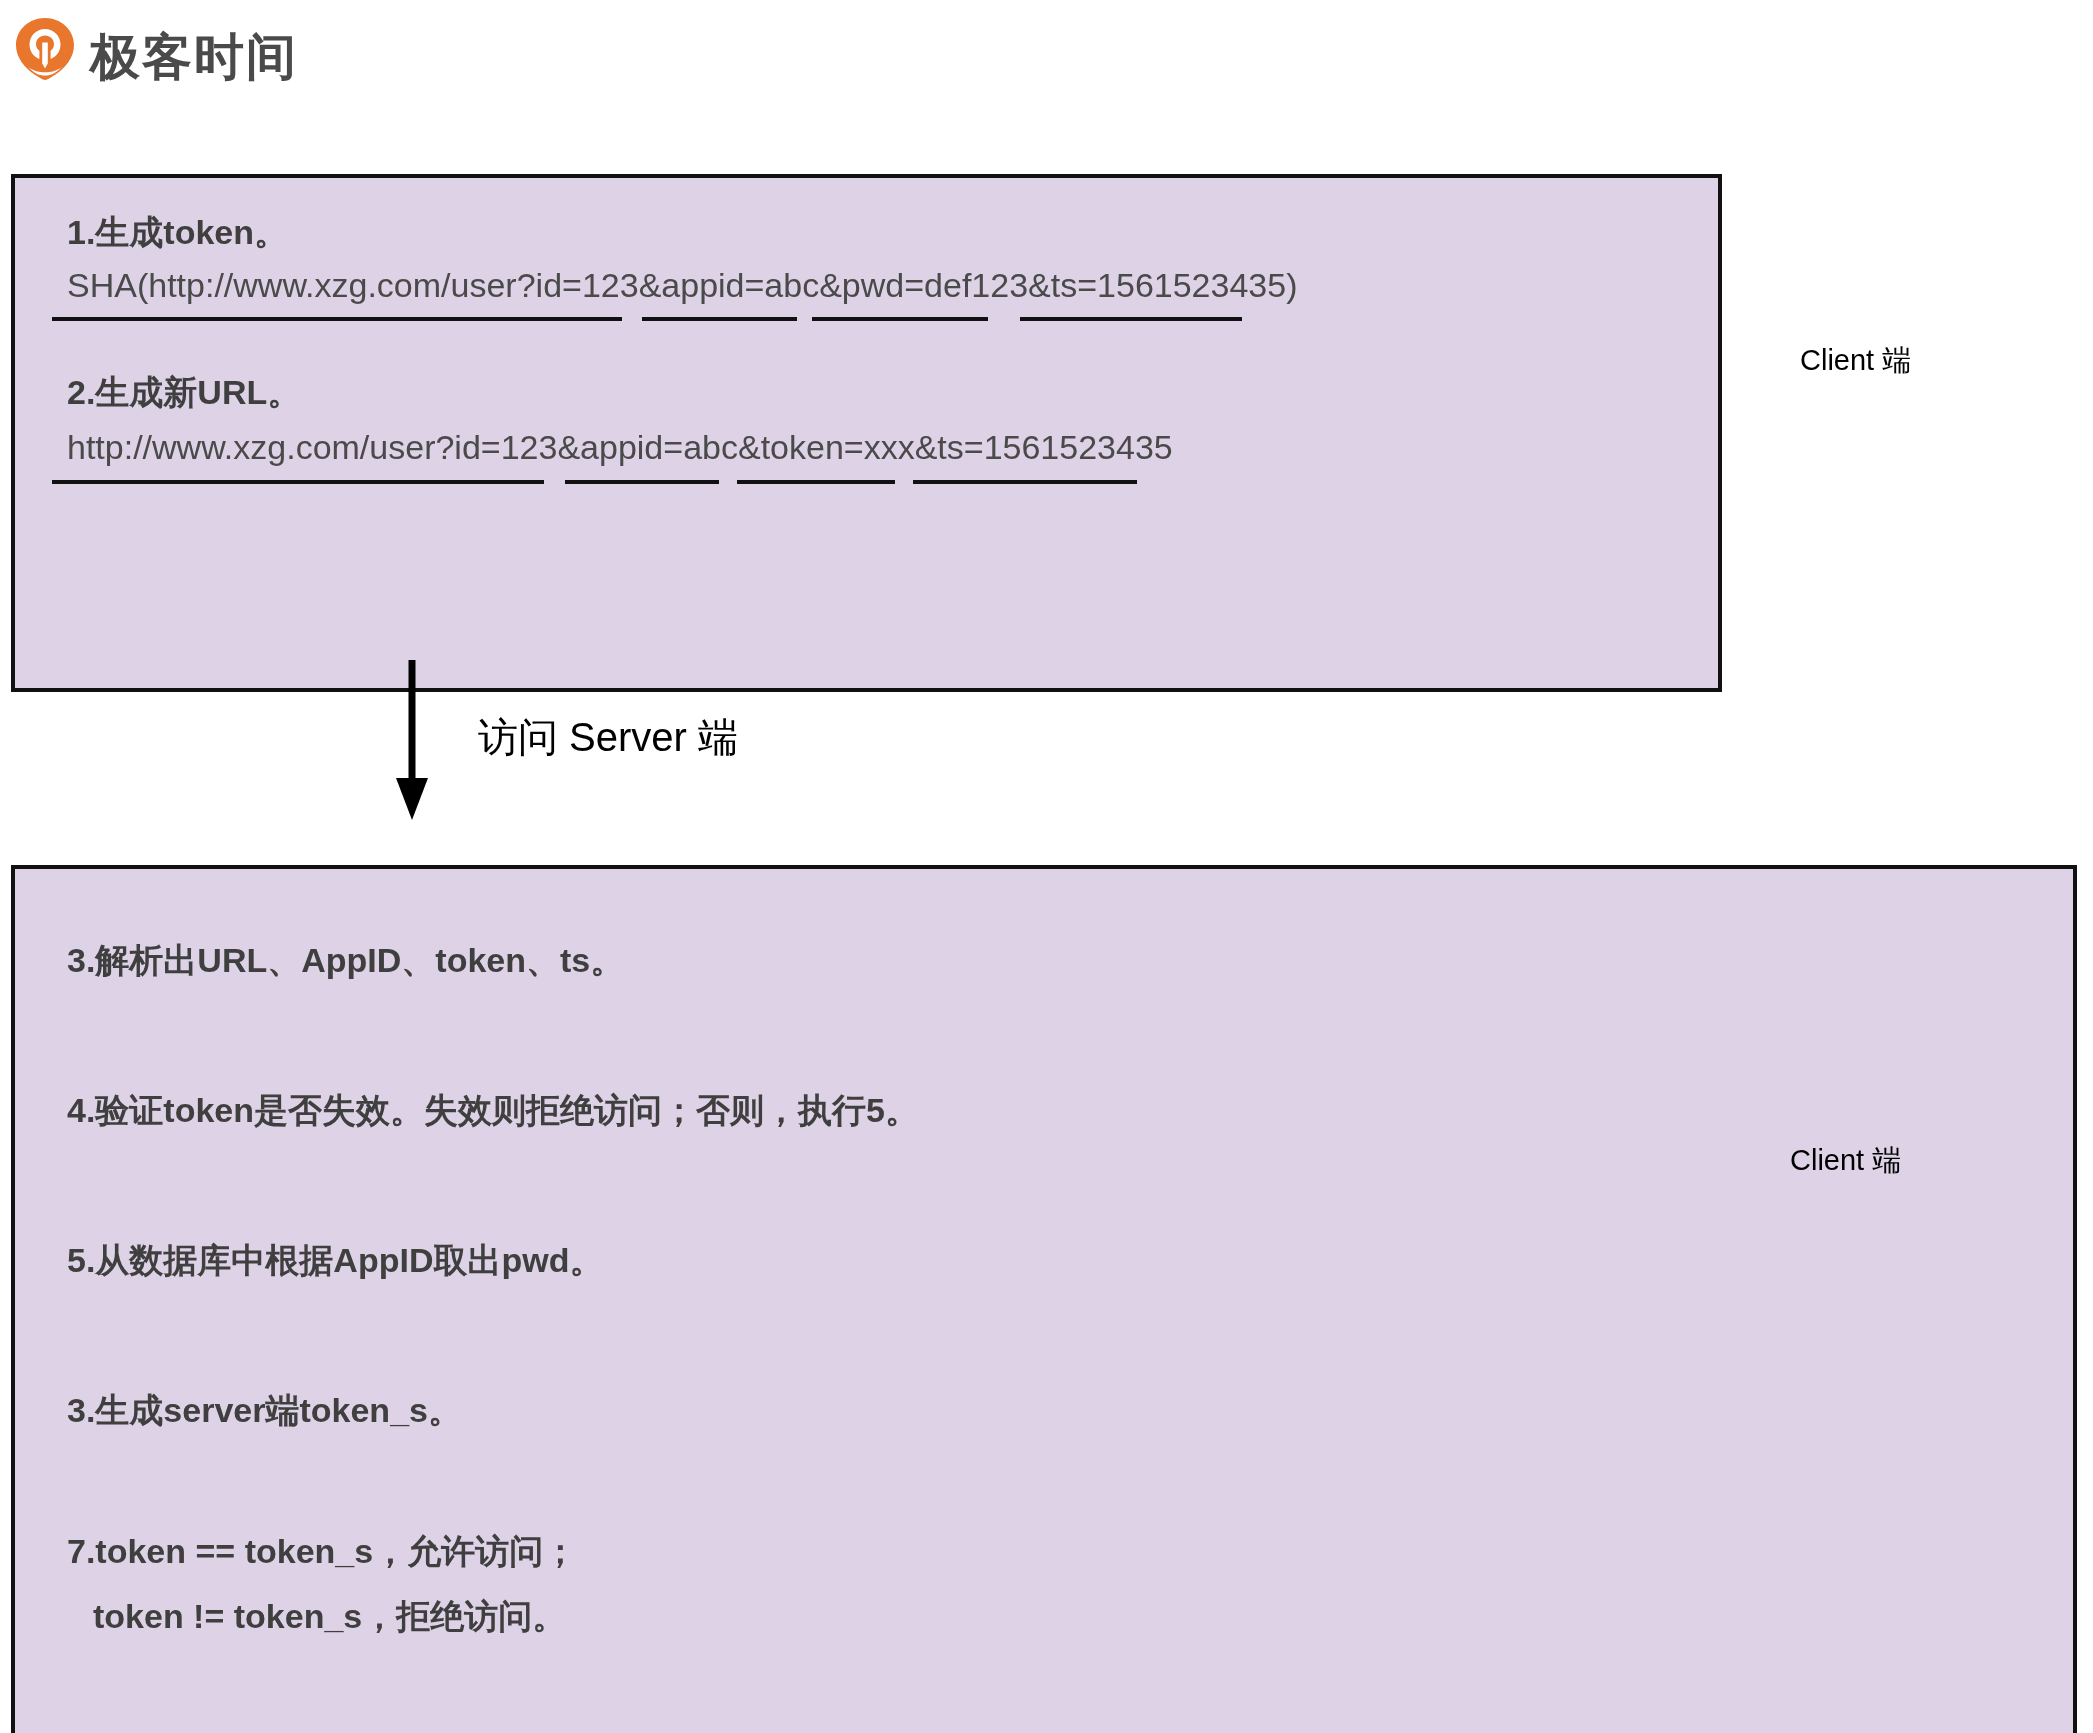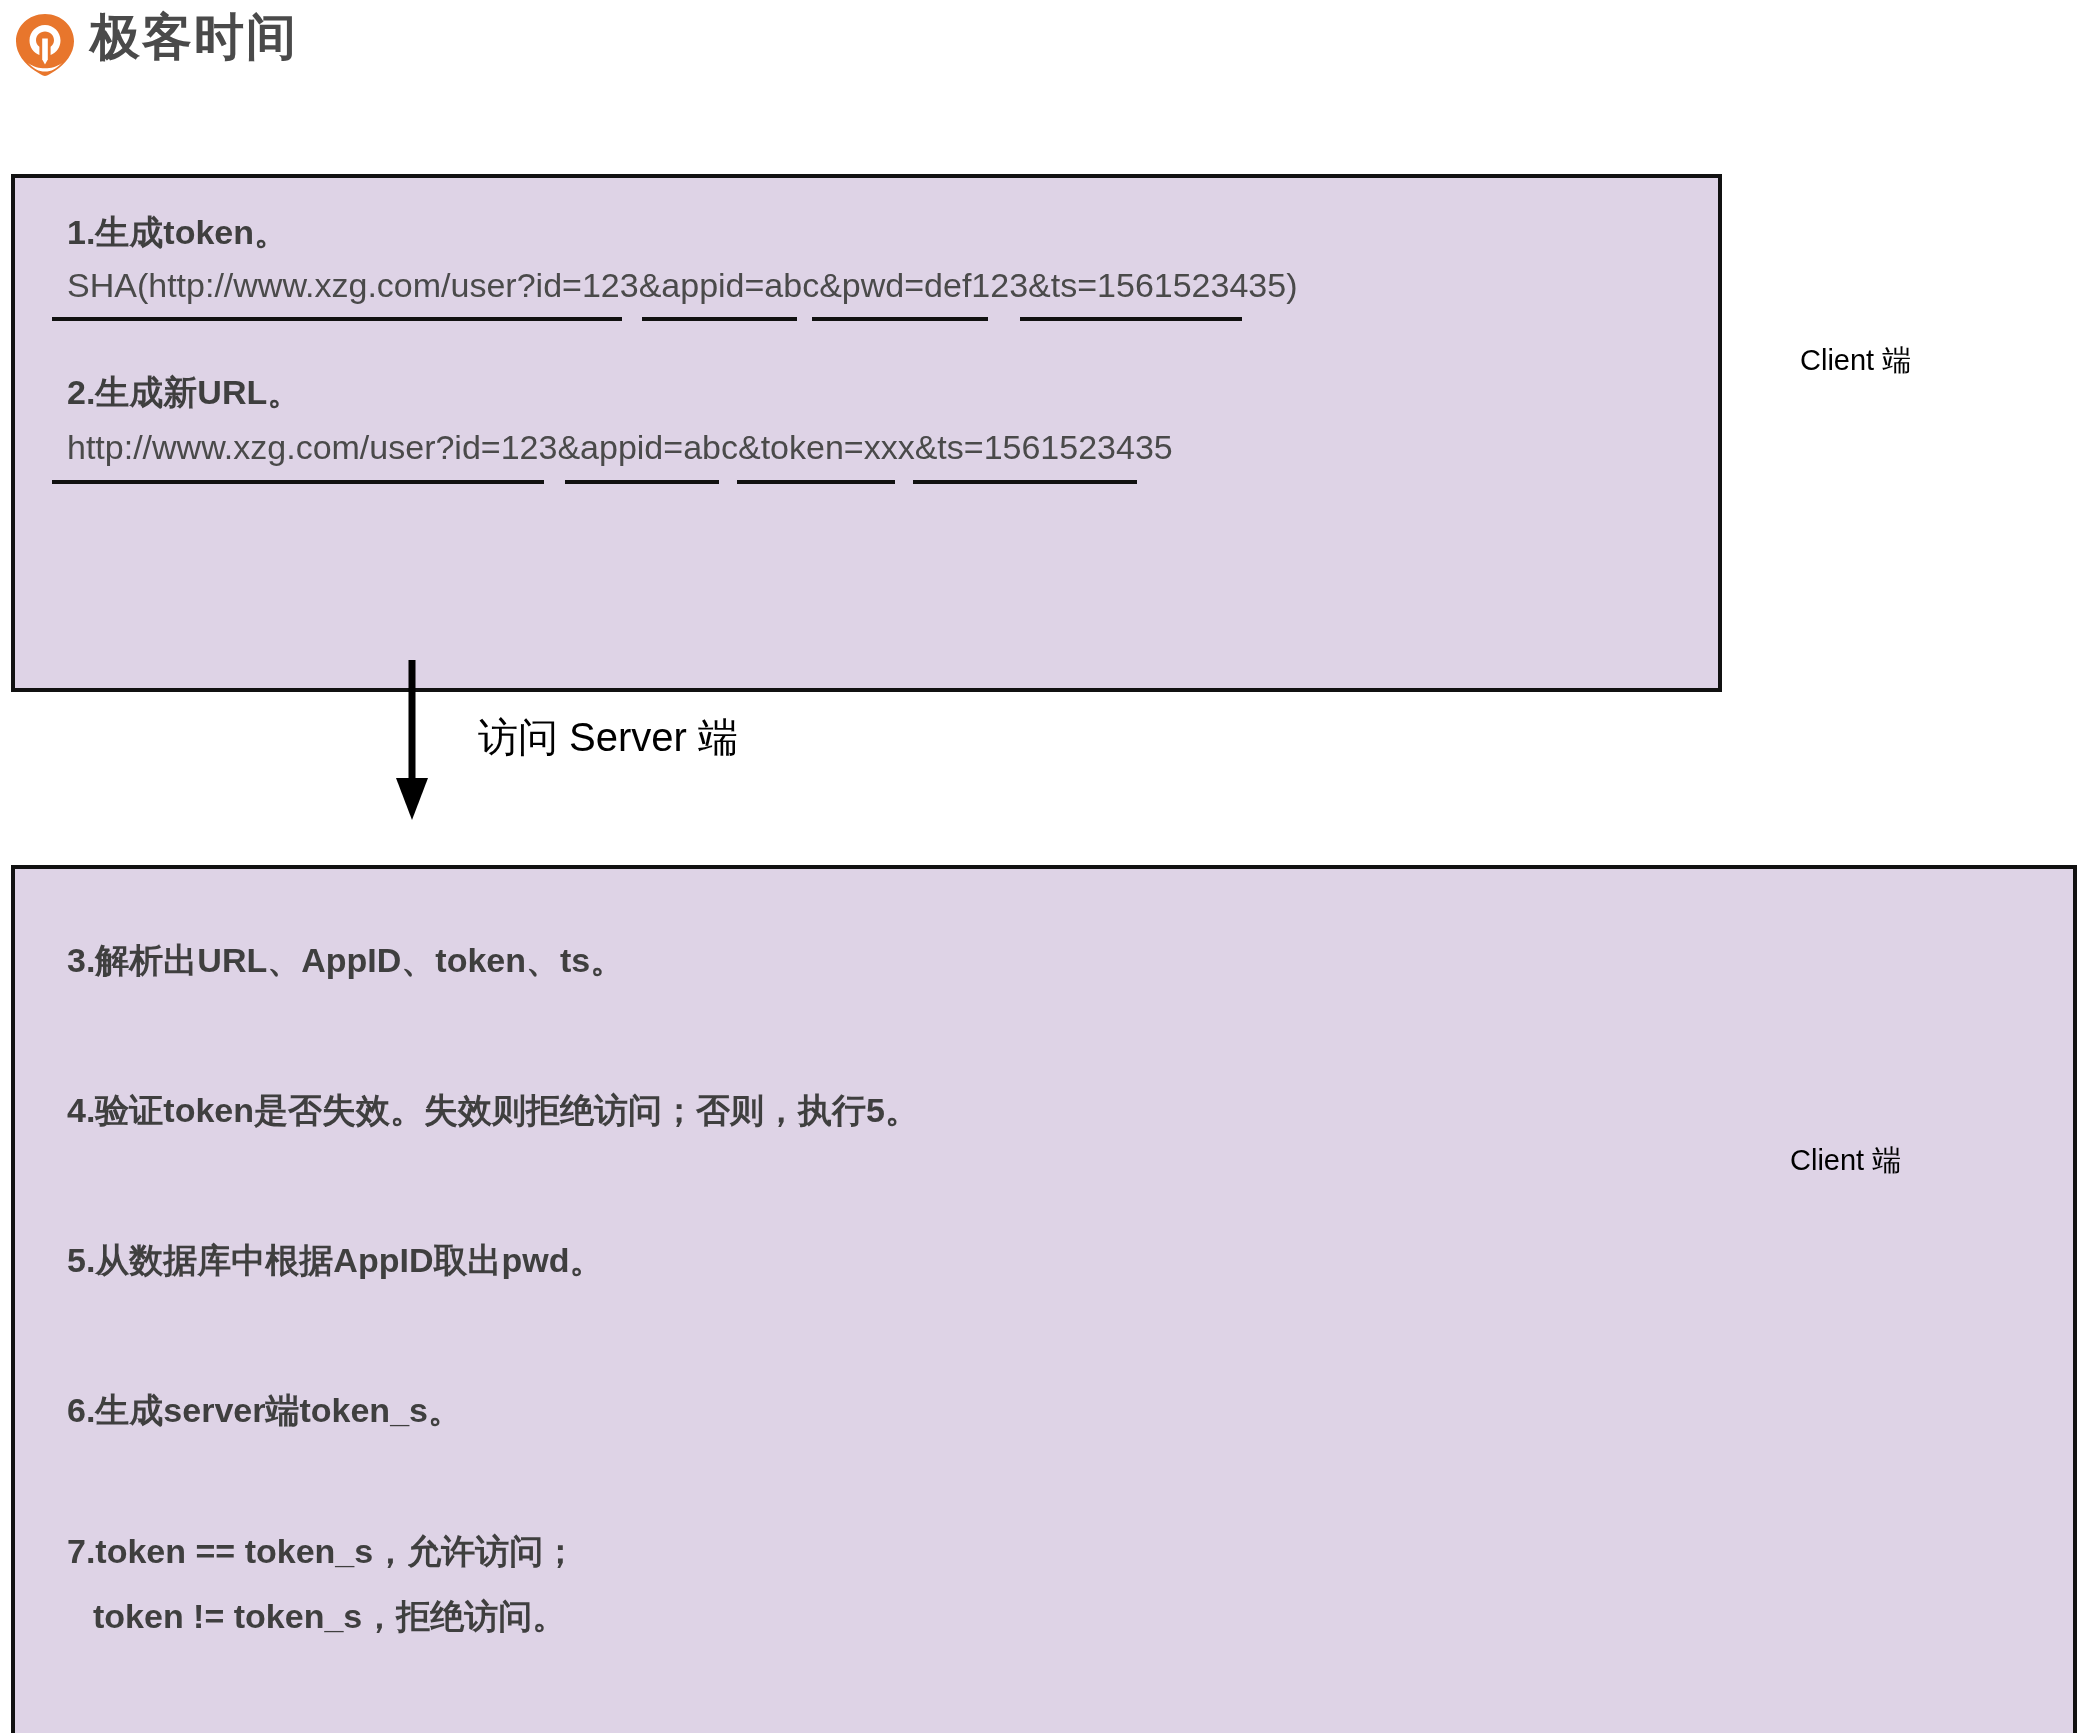--- a/index.html
+++ b/index.html
@@ -15,21 +15,21 @@
     color: #000000;
     overflow: hidden;
   }
 
   
   #logo {
     position: absolute;
     left: 14px;
     top: 12px;
     display: flex;
-    align-items: flex-start;
+    align-items: flex-end;
     gap: 14px;
     height: 70px;
   }
   #logo .mark {
     width: 62px;
     height: 66px;
     position: relative;
     flex: 0 0 auto;
   }
   #logo .logo-text {
@@ -159,20 +159,20 @@
 </span>
 <span id="flow-arrow-label">访问 Server 端</span>
 
 <div class="panel" id="server-panel">
   <span class="step-bold" style="left:52px; top:69px;">3.解析出URL、AppID、token、ts。</span>
 
   <span class="step-bold" style="left:52px; top:219px;">4.验证token是否失效。失效则拒绝访问；否则，执行5。</span>
 
   <span class="step-bold" style="left:52px; top:369px;">5.从数据库中根据AppID取出pwd。</span>
 
-  <span class="step-bold" style="left:52px; top:519px;">6.生成server端token_s。</span>
+  <span class="step-bold" style="left:52px; top:519px;">3.生成server端token_s。</span>
 
   <span class="step-bold" style="left:52px; top:660px;">7.token == token_s，允许访问；</span>
 
   <span class="step-bold" style="left:78px; top:725px;">token != token_s，拒绝访问。</span>
 </div>
 
 <span class="side-label" id="server-side-label">Client 端</span>
 
 </body></html>

